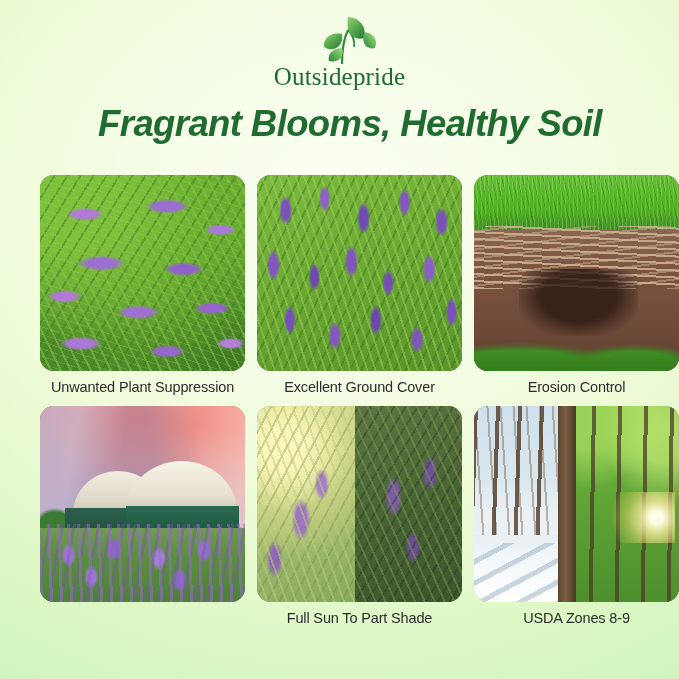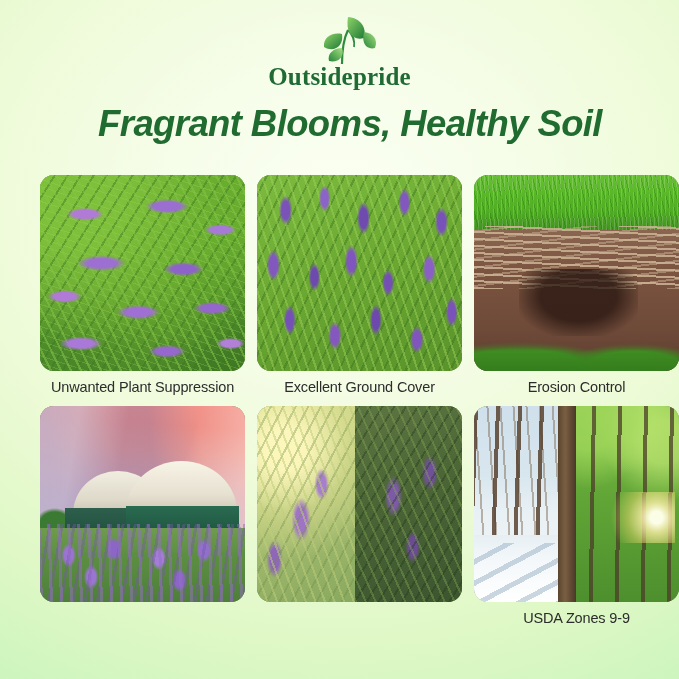--- a/index.html
+++ b/index.html
@@ -28,21 +28,20 @@
         #c3f3c0 100%);
     overflow: hidden;
   }
   
   .brand {
     position: absolute;
     top: 14px;
     left: 0;
     right: 0;
     text-align: center;
-    font-weight: bold;
   }
   .brand-mark {
     display: block;
     margin: 0 auto;
     width: 84px;
     height: 52px;
   }
   .brand-name {
     display: block;
     margin-top: -3px;
@@ -328,31 +327,32 @@
       </div>
     </div>
 
     <div class="cell">
       <div class="thumb">
         <span class="p5-shade"></span>
         <span class="p5-shade-veg"></span>
         <span class="p5-sun"></span>
         <span class="p5-sun-veg"></span>
       </div>
+      <div class="caption">Full Sun To Part Shade</div>
     </div>
 
     <div class="cell">
       <div class="thumb">
         <span class="p6-summer"></span>
         <span class="p6-canopy"></span>
         <span class="p6-strunks"></span>
         <span class="p6-sunburst"></span>
         <span class="p6-winter"></span>
         <span class="p6-wtrunks"></span>
         <span class="p6-snow"></span>
         <span class="p6-shadows"></span>
         <span class="p6-bigtrunk"></span>
       </div>
-      <div class="caption">USDA Zones 9-9</div>
+      <div class="caption">USDA Zones 8-9</div>
     </div>
 
   </div>
 </div>
 
 </body></html>

